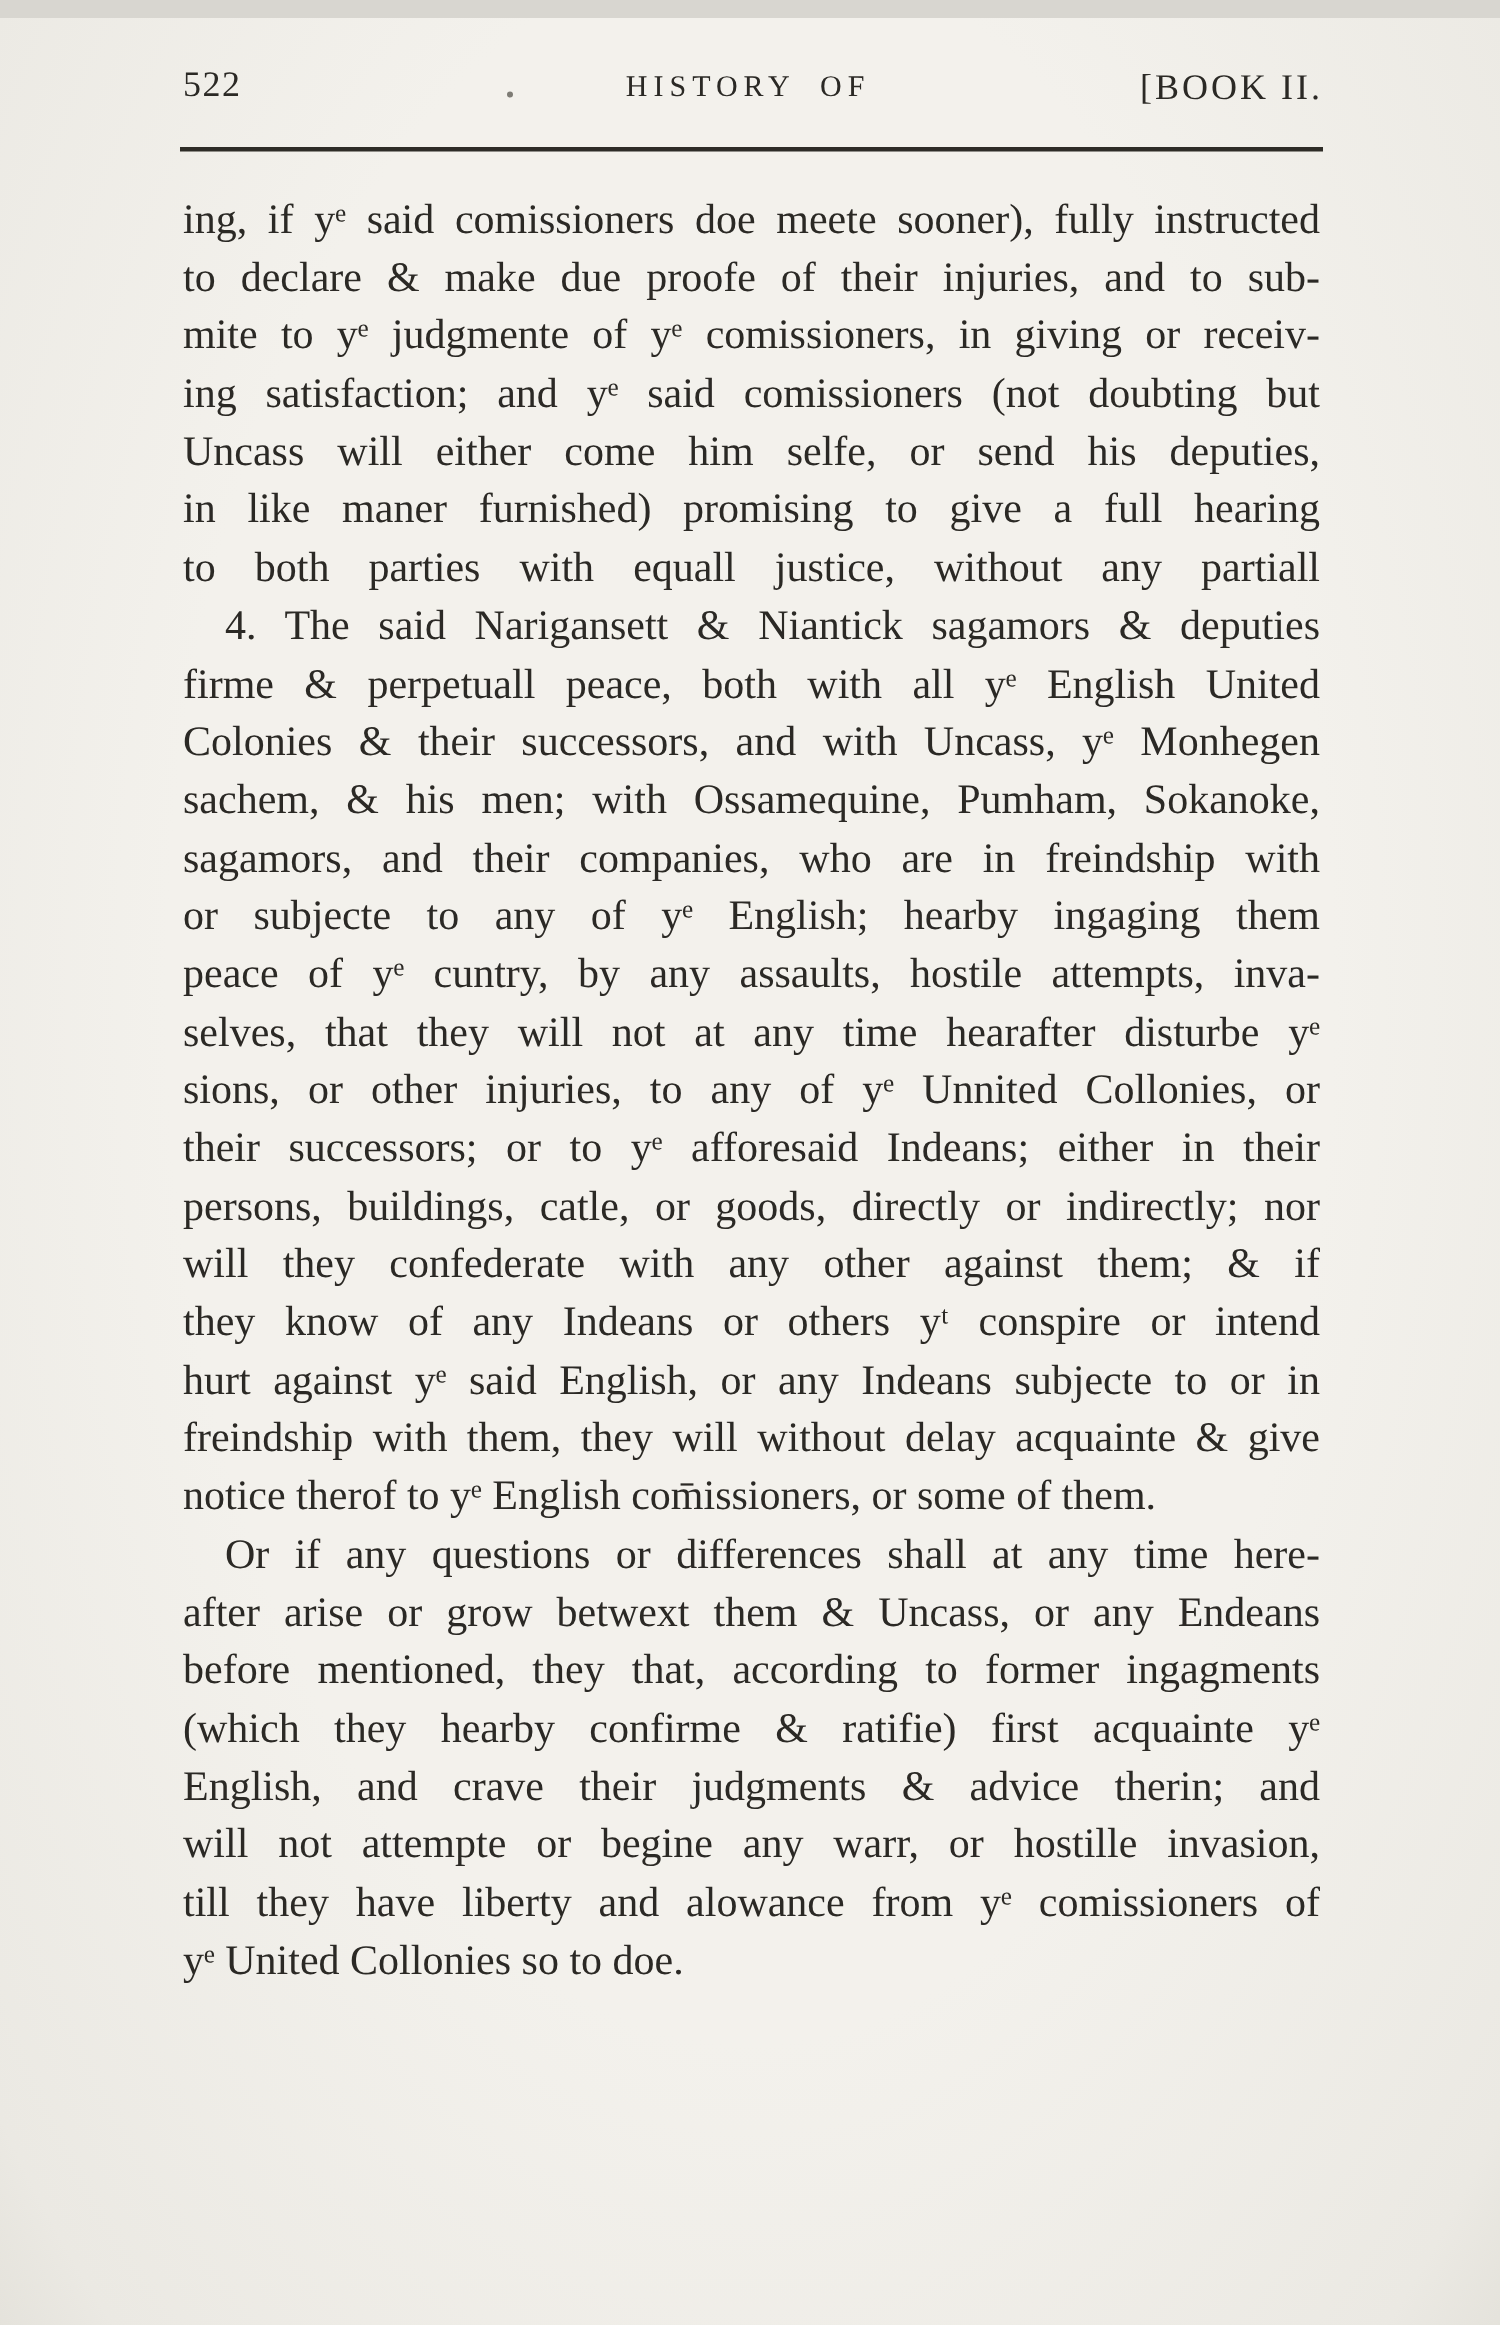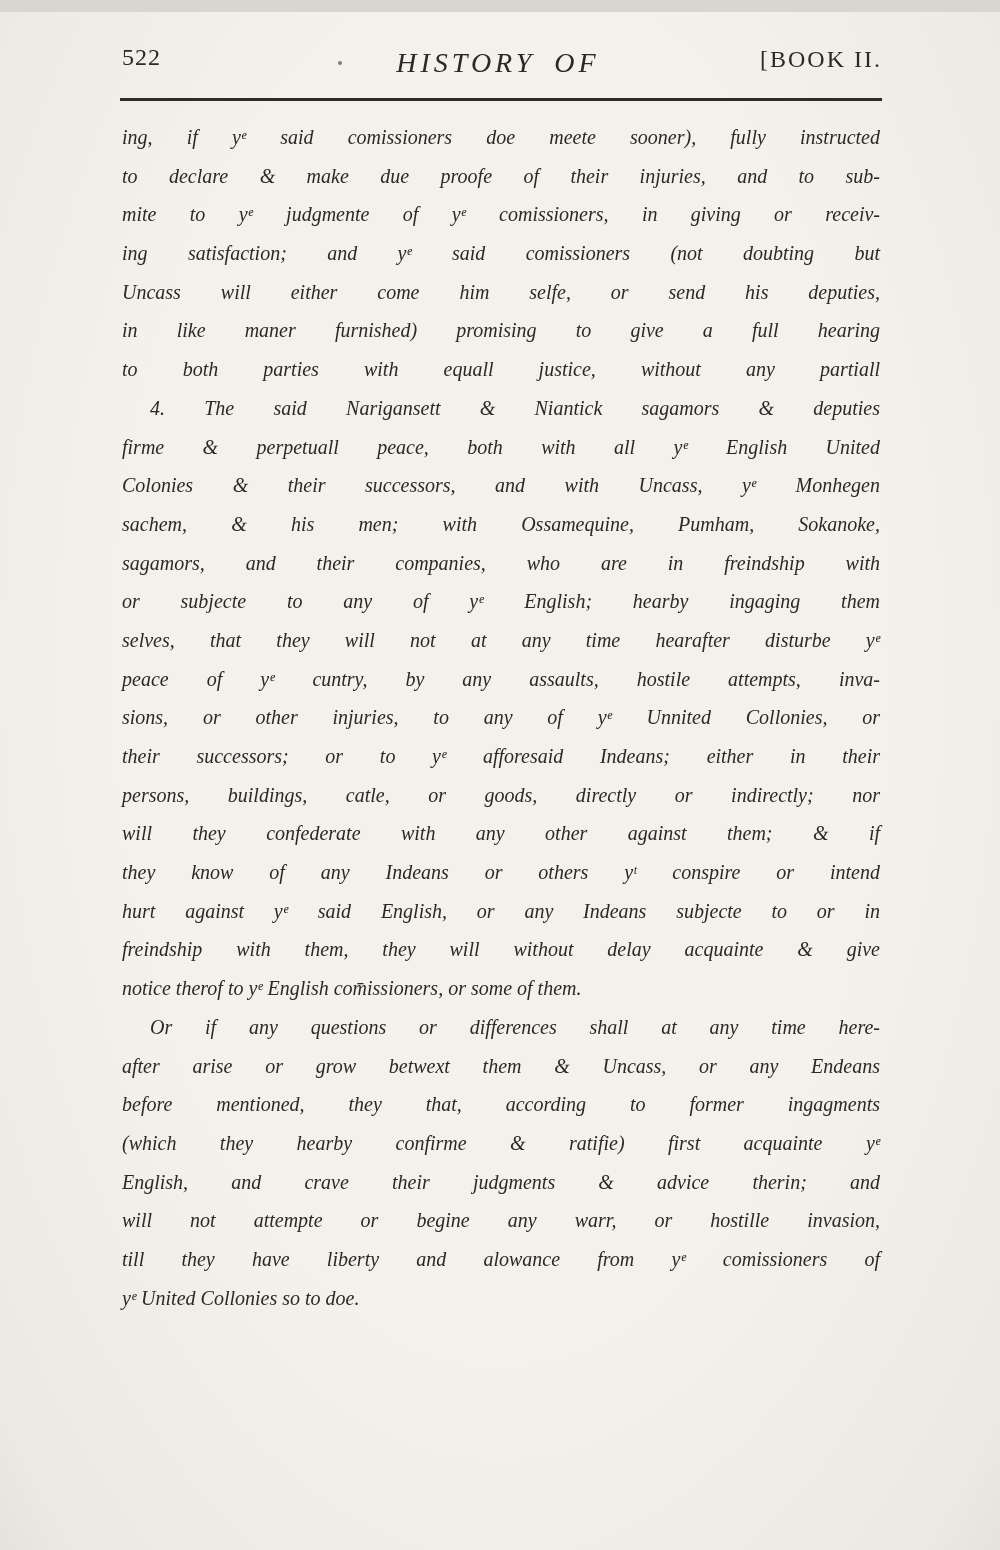--- a/index.html
+++ b/index.html
@@ -29,49 +29,47 @@
     left: 0;
     top: 2px;
     font-size: 24px;
     letter-spacing: 1px;
   }
   .running-title {
     position: absolute;
     left: 50%;
     top: 5px;
     transform: translateX(-52%);
-    font-size: 28px;
+    font-size: 20px;
     letter-spacing: 4px;
     word-spacing: 8px;
-    font-style: italic;
   }
   .book-marker {
     position: absolute;
     right: 0;
     top: 4px;
     font-size: 24px;
     letter-spacing: 2px;
   }
   .header-rule {
     position: absolute;
     top: 86px;
     left: 120px;
     right: 118px;
     height: 3px;
     background: #2e2c27;
   }
 
   
   .text-block {
     position: absolute;
-    top: 106px;
+    top: 116px;
     left: 122px;
     width: 758px;
-    font-size: 20px;
-    font-style: italic;
+    font-size: 28px;
   }
   .para { margin: 0; }
   .line {
     height: 38.7px;
     line-height: 38.7px;
     text-align: justify;
     text-align-last: justify;
     white-space: normal;
   }
   .line.last {
@@ -128,22 +126,22 @@
         <div class="line">in like maner furnished) promising to give a full hearing</div>
         <div class="line">to both parties with equall justice, without any partiall</div>
       </div>
       <div class="para indent">
         <div class="line">4. The said Narigansett &amp; Niantick sagamors &amp; deputies</div>
         <div class="line">firme &amp; perpetuall peace, both with all yᵉ English United</div>
         <div class="line">Colonies &amp; their successors, and with Uncass, yᵉ Monhegen</div>
         <div class="line">sachem, &amp; his men; with Ossamequine, Pumham, Sokanoke,</div>
         <div class="line">sagamors, and their companies, who are in freindship with</div>
         <div class="line">or subjecte to any of yᵉ English; hearby ingaging them</div>
+        <div class="line">peace of yᵉ cuntry, by any assaults, hostile attempts, inva-</div>
         <div class="line">selves, that they will not at any time hearafter disturbe yᵉ</div>
-        <div class="line">peace of yᵉ cuntry, by any assaults, hostile attempts, inva-</div>
         <div class="line">sions, or other injuries, to any of yᵉ Unnited Collonies, or</div>
         <div class="line">their successors; or to yᵉ afforesaid Indeans; either in their</div>
         <div class="line">persons, buildings, catle, or goods, directly or indirectly; nor</div>
         <div class="line">will they confederate with any other against them; &amp; if</div>
         <div class="line">they know of any Indeans or others yᵗ conspire or intend</div>
         <div class="line">hurt against yᵉ said English, or any Indeans subjecte to or in</div>
         <div class="line">freindship with them, they will without delay acquainte &amp; give</div>
         <div class="line last">notice therof to yᵉ English com̄issioners, or some of them.</div>
       </div>
       <div class="para indent">

